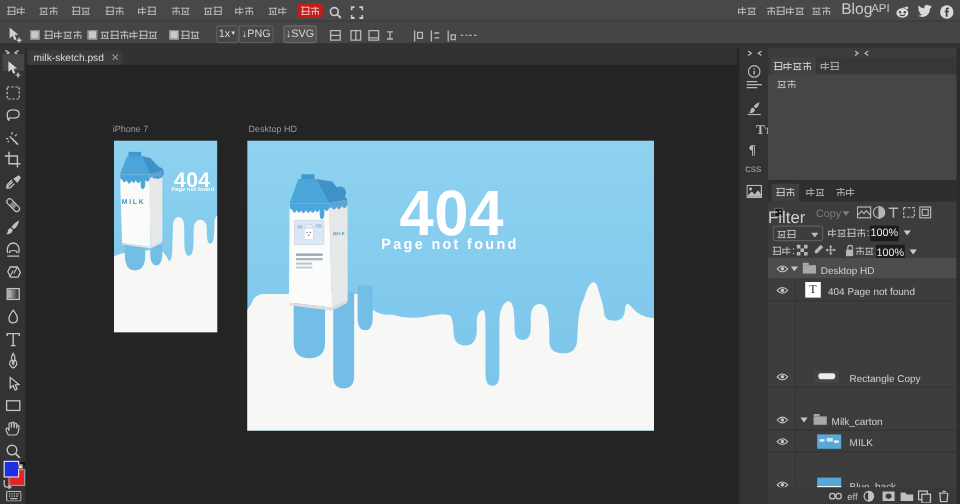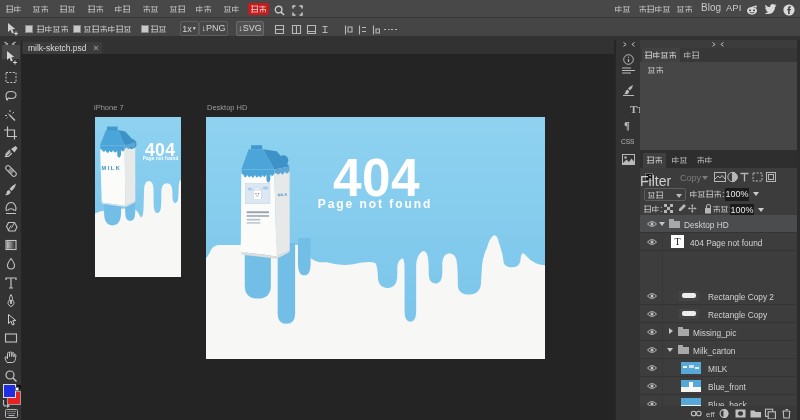--- a/index.html
+++ b/index.html
@@ -52,21 +52,21 @@
 <svg class="abs" style="left:274px;top:4.5px" width="11" height="11" viewBox="0 0 11 11">
       <circle cx="4.6" cy="4.6" r="3.3" fill="none" stroke="#c9c9c9" stroke-width="1.4"></circle>
       <line x1="7" y1="7" x2="10" y2="10" stroke="#c9c9c9" stroke-width="1.6"></line>
     </svg>
 <svg class="abs" style="left:292px;top:4.5px" width="11" height="11" viewBox="0 0 11 11">
       <path d="M1,3.5 V1 H3.5 M7.5,1 H10 V3.5 M10,7.5 V10 H7.5 M3.5,10 H1 V7.5" fill="none" stroke="#c9c9c9" stroke-width="1.5"></path>
     </svg>
 <span class="mi zt" style="left:615px"><i class="z b s7"></i><i class="z c s7"></i></span>
 <span class="mi zt" style="left:639px"><i class="z d s7"></i><i class="z a s7"></i><i class="z b s7"></i><i class="z c s7"></i></span>
 <span class="mi zt" style="left:677px"><i class="z c s7"></i><i class="z d s7"></i></span>
-<span class="mi zt" style="left:701px;font-size:10px;top:4px">Blog</span>
+<span class="mi zt" style="left:701px;font-size:13px;top:4px">Blog</span>
 <span class="mi zt" style="left:726px;font-size:9.5px;top:4px">API</span>
 <svg class="abs" style="left:746px;top:3.5px" width="12" height="12" viewBox="0 0 12 12">
       <ellipse cx="6" cy="6.8" rx="5" ry="3.9" fill="#dadada"></ellipse>
       <circle cx="9.8" cy="2.6" r="1.1" fill="#dadada"></circle>
       <line x1="6" y1="3" x2="9.3" y2="2.2" stroke="#dadada" stroke-width=".8"></line>
       <circle cx="4" cy="6.2" r="1" fill="#464646"></circle>
       <circle cx="8" cy="6.2" r="1" fill="#464646"></circle>
       <path d="M3.8,8.3 Q6,9.7 8.2,8.3" fill="none" stroke="#464646" stroke-width=".9"></path>
     </svg>
 <svg class="abs" style="left:765px;top:4px" width="12" height="11" viewBox="0 0 12 11">
@@ -352,48 +352,29 @@
         <span class="lname" style="left:44px">Desktop HD</span>
       </div>
 <div class="lrow" style="top:18px">
         <svg class="eye" style="left:7px;top:5px" width="10" height="8" viewBox="0 0 10 8">
           <path d="M.5,4 Q5,-.8 9.5,4 Q5,8.8 .5,4 Z" fill="none" stroke="#c5c5c5" stroke-width=".9"></path>
           <circle cx="5" cy="4" r="1.5" fill="#c5c5c5"></circle>
         </svg>
         <span class="abs" style="left:31px;top:2px;width:13px;height:13px;background:#fff;color:#222;font-size:10px;text-align:center;line-height:13px;font-family:'Liberation Serif',serif">T</span>
         <span class="lname" style="left:50px">404 Page not found</span>
       </div>
-<div class="lrow" style="top:72px">
-        <svg class="eye" style="left:7px;top:5px" width="10" height="8" viewBox="0 0 10 8">
-          <path d="M.5,4 Q5,-.8 9.5,4 Q5,8.8 .5,4 Z" fill="none" stroke="#c5c5c5" stroke-width=".9"></path>
-          <circle cx="5" cy="4" r="1.5" fill="#c5c5c5"></circle>
-        </svg>
-        <span class="abs" style="left:39px;top:3.5px;width:19.5px;height:10px;background:#454545">
-          <span class="abs" style="left:2.5px;top:2.5px;width:14.5px;height:4.5px;background:#eeeeee;border-radius:2px"></span>
-        </span>
-        <span class="lname" style="left:68px">Rectangle Copy 2</span>
-      </div>
 <div class="lrow" style="top:90px">
         <svg class="eye" style="left:7px;top:5px" width="10" height="8" viewBox="0 0 10 8">
           <path d="M.5,4 Q5,-.8 9.5,4 Q5,8.8 .5,4 Z" fill="none" stroke="#c5c5c5" stroke-width=".9"></path>
           <circle cx="5" cy="4" r="1.5" fill="#c5c5c5"></circle>
         </svg>
         <span class="abs" style="left:39px;top:3.5px;width:19.5px;height:10px;background:#454545">
           <span class="abs" style="left:2.5px;top:2.5px;width:14.5px;height:4.5px;background:#eeeeee;border-radius:2px"></span>
         </span>
         <span class="lname" style="left:68px">Rectangle Copy</span>
-      </div>
-<div class="lrow" style="top:108px">
-        <svg class="eye" style="left:7px;top:5px" width="10" height="8" viewBox="0 0 10 8">
-          <path d="M.5,4 Q5,-.8 9.5,4 Q5,8.8 .5,4 Z" fill="none" stroke="#c5c5c5" stroke-width=".9"></path>
-          <circle cx="5" cy="4" r="1.5" fill="#c5c5c5"></circle>
-        </svg>
-        <span class="tri trir" style="left:29px;top:5px"></span>
-        <span class="fold" style="left:38px;top:6px"></span>
-        <span class="lname" style="left:53px">Missing_pic</span>
       </div>
 <div class="lrow" style="top:126px">
         <svg class="eye" style="left:7px;top:5px" width="10" height="8" viewBox="0 0 10 8">
           <path d="M.5,4 Q5,-.8 9.5,4 Q5,8.8 .5,4 Z" fill="none" stroke="#c5c5c5" stroke-width=".9"></path>
           <circle cx="5" cy="4" r="1.5" fill="#c5c5c5"></circle>
         </svg>
         <span class="tri trid" style="left:27px;top:7px"></span>
         <span class="fold" style="left:38px;top:6px"></span>
         <span class="lname" style="left:53px">Milk_carton</span>
       </div>
@@ -401,31 +382,20 @@
         <svg class="eye" style="left:7px;top:5px" width="10" height="8" viewBox="0 0 10 8">
           <path d="M.5,4 Q5,-.8 9.5,4 Q5,8.8 .5,4 Z" fill="none" stroke="#c5c5c5" stroke-width=".9"></path>
           <circle cx="5" cy="4" r="1.5" fill="#c5c5c5"></circle>
         </svg>
         <span class="abs" style="left:41px;top:3px;width:20px;height:11.5px;background:#5aa8d8">
           <span class="abs" style="left:2px;top:4px;width:4px;height:2px;background:#e8f2fa"></span>
           <span class="abs" style="left:8px;top:3px;width:5px;height:3px;background:#cfe6f5"></span>
           <span class="abs" style="left:14px;top:5px;width:4px;height:2px;background:#e8f2fa"></span>
         </span>
         <span class="lname" style="left:68px">MILK</span>
-      </div>
-<div class="lrow" style="top:162px">
-        <svg class="eye" style="left:7px;top:5px" width="10" height="8" viewBox="0 0 10 8">
-          <path d="M.5,4 Q5,-.8 9.5,4 Q5,8.8 .5,4 Z" fill="none" stroke="#c5c5c5" stroke-width=".9"></path>
-          <circle cx="5" cy="4" r="1.5" fill="#c5c5c5"></circle>
-        </svg>
-        <span class="abs" style="left:41px;top:3px;width:20px;height:11.5px;background:#55a8d8">
-          <span class="abs" style="left:0;top:7px;width:20px;height:4.5px;background:#f5f5f3"></span>
-          <span class="abs" style="left:8px;top:2px;width:4px;height:7px;background:#fdfdfd"></span>
-        </span>
-        <span class="lname" style="left:68px">Blue_front</span>
       </div>
 <div class="lrow" style="top:180px">
         <svg class="eye" style="left:7px;top:5px" width="10" height="8" viewBox="0 0 10 8">
           <path d="M.5,4 Q5,-.8 9.5,4 Q5,8.8 .5,4 Z" fill="none" stroke="#c5c5c5" stroke-width=".9"></path>
           <circle cx="5" cy="4" r="1.5" fill="#c5c5c5"></circle>
         </svg>
         <span class="abs" style="left:41px;top:3px;width:20px;height:11.5px;background:#55a8d8">
           <span class="abs" style="left:0;top:7px;width:20px;height:4.5px;background:#f5f5f3"></span>
         </span>
         <span class="lname" style="left:68px">Blue_back</span>

